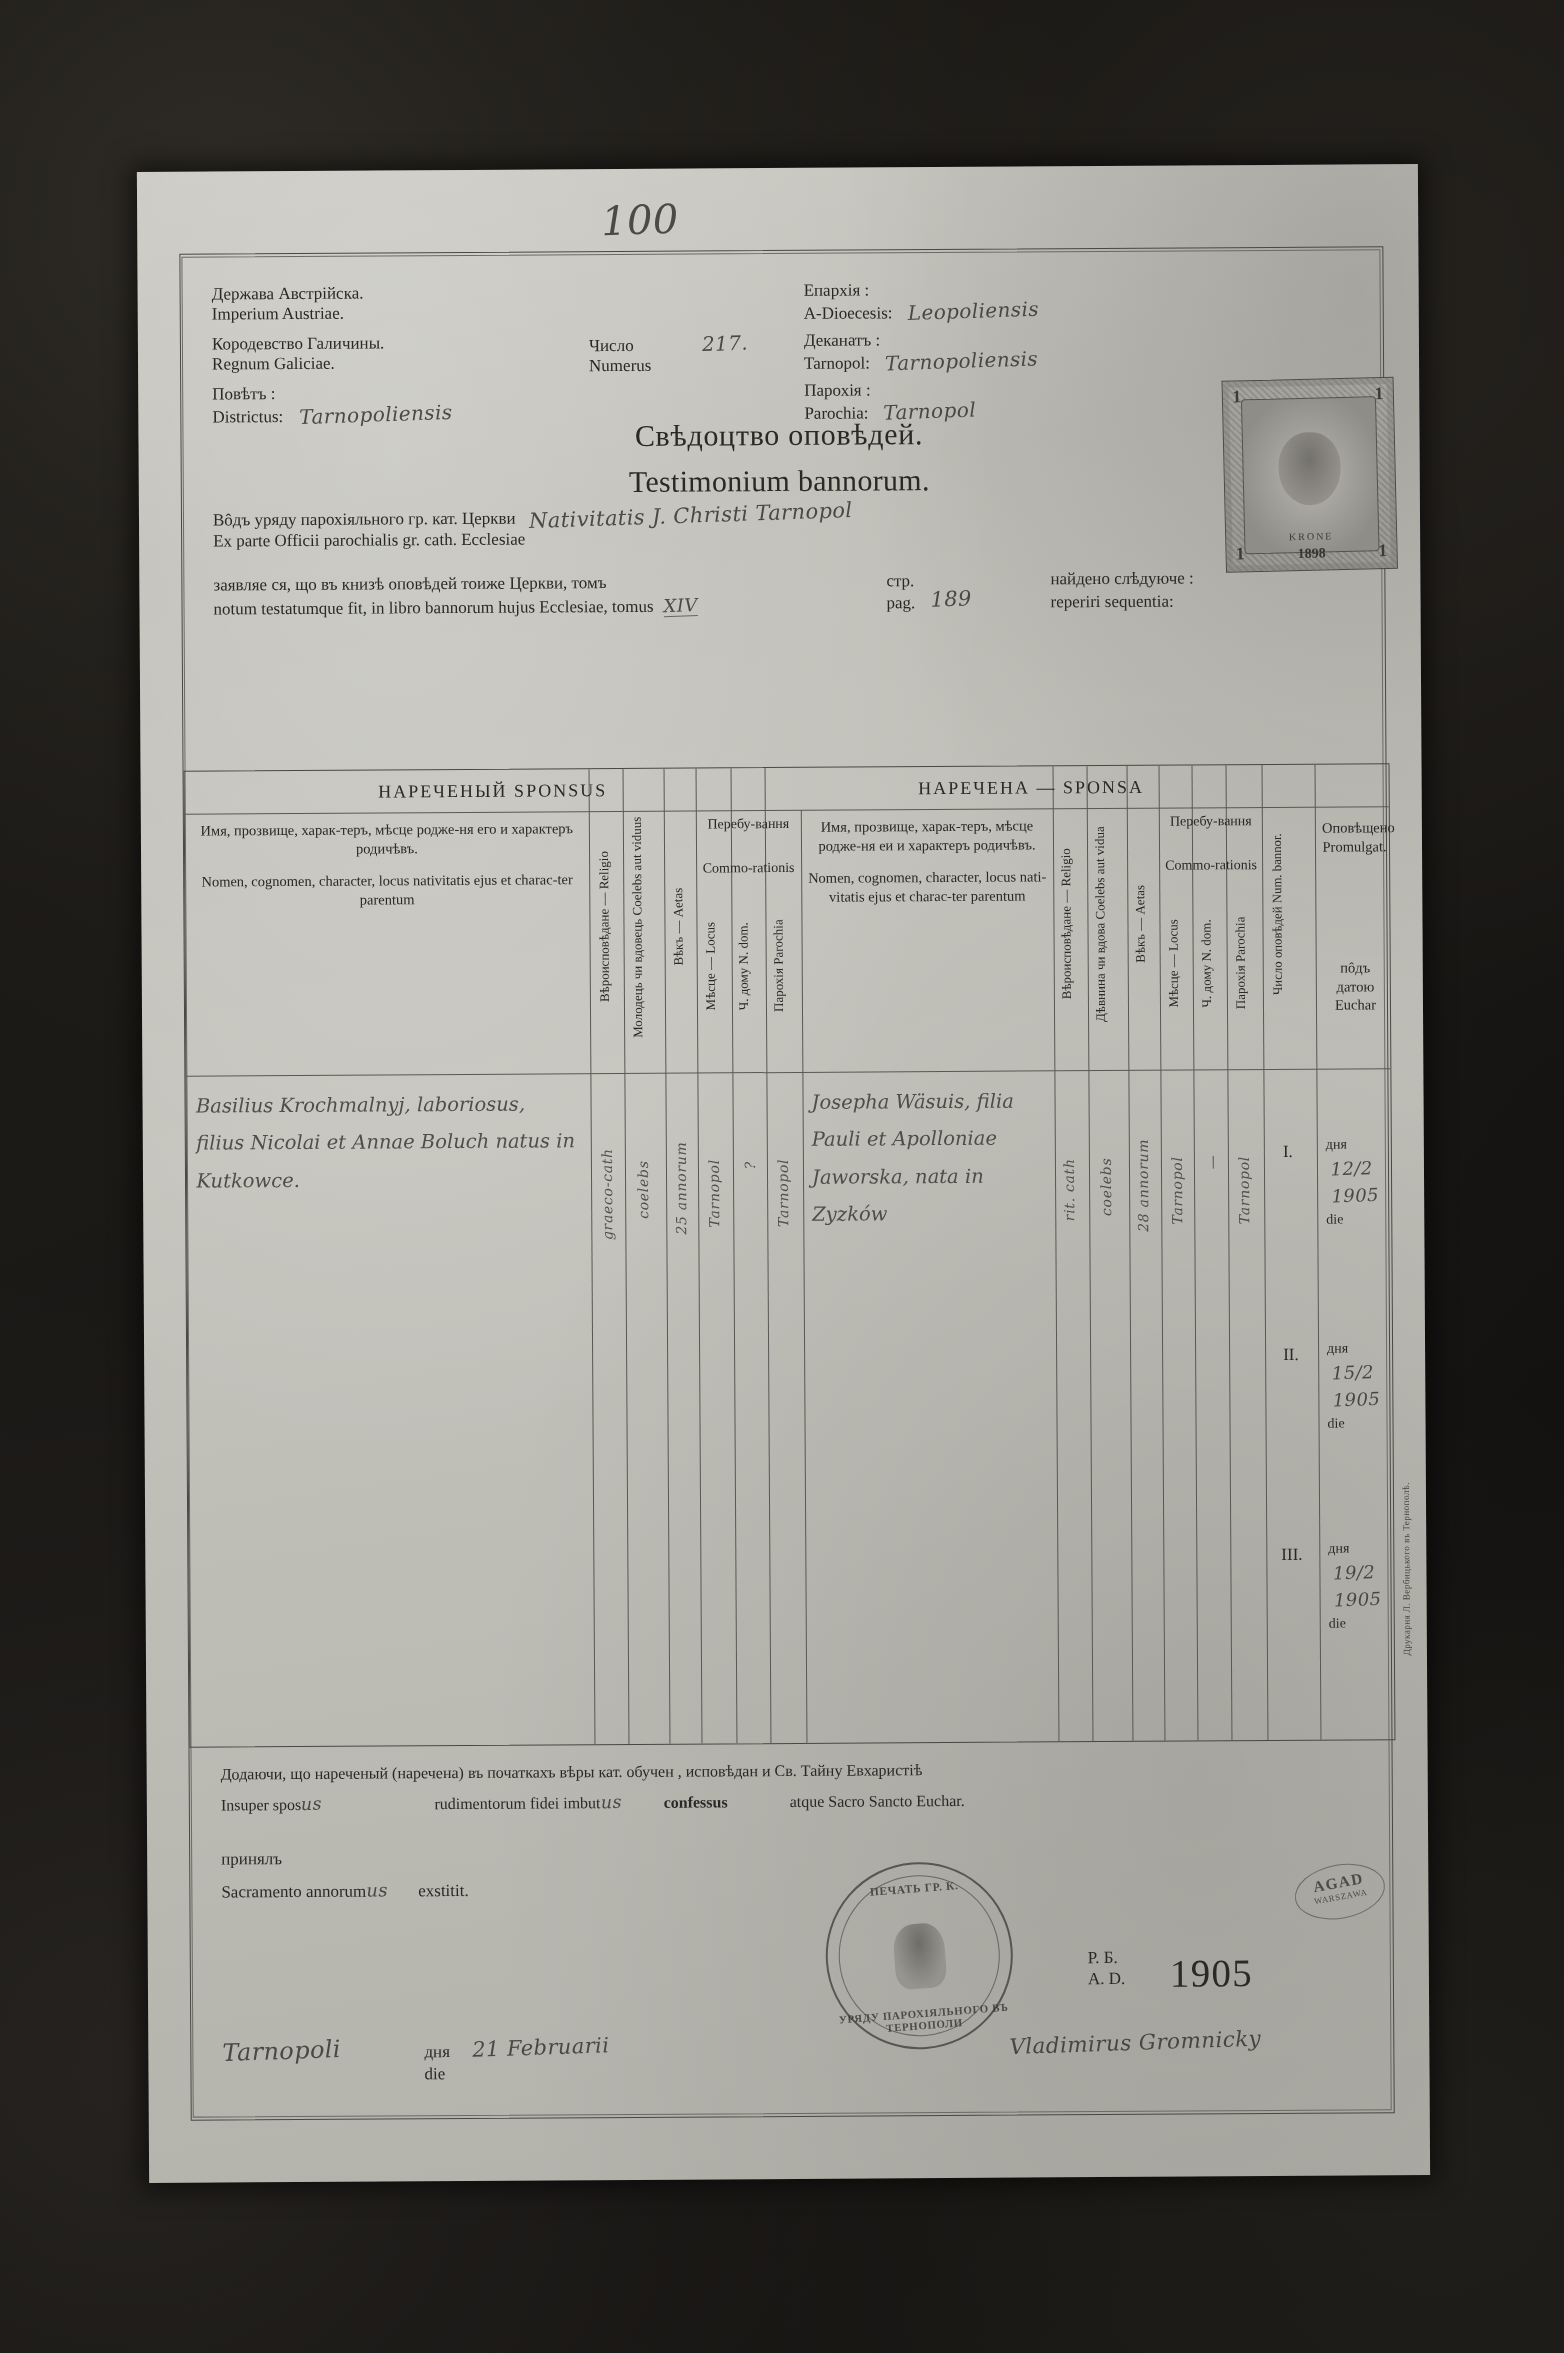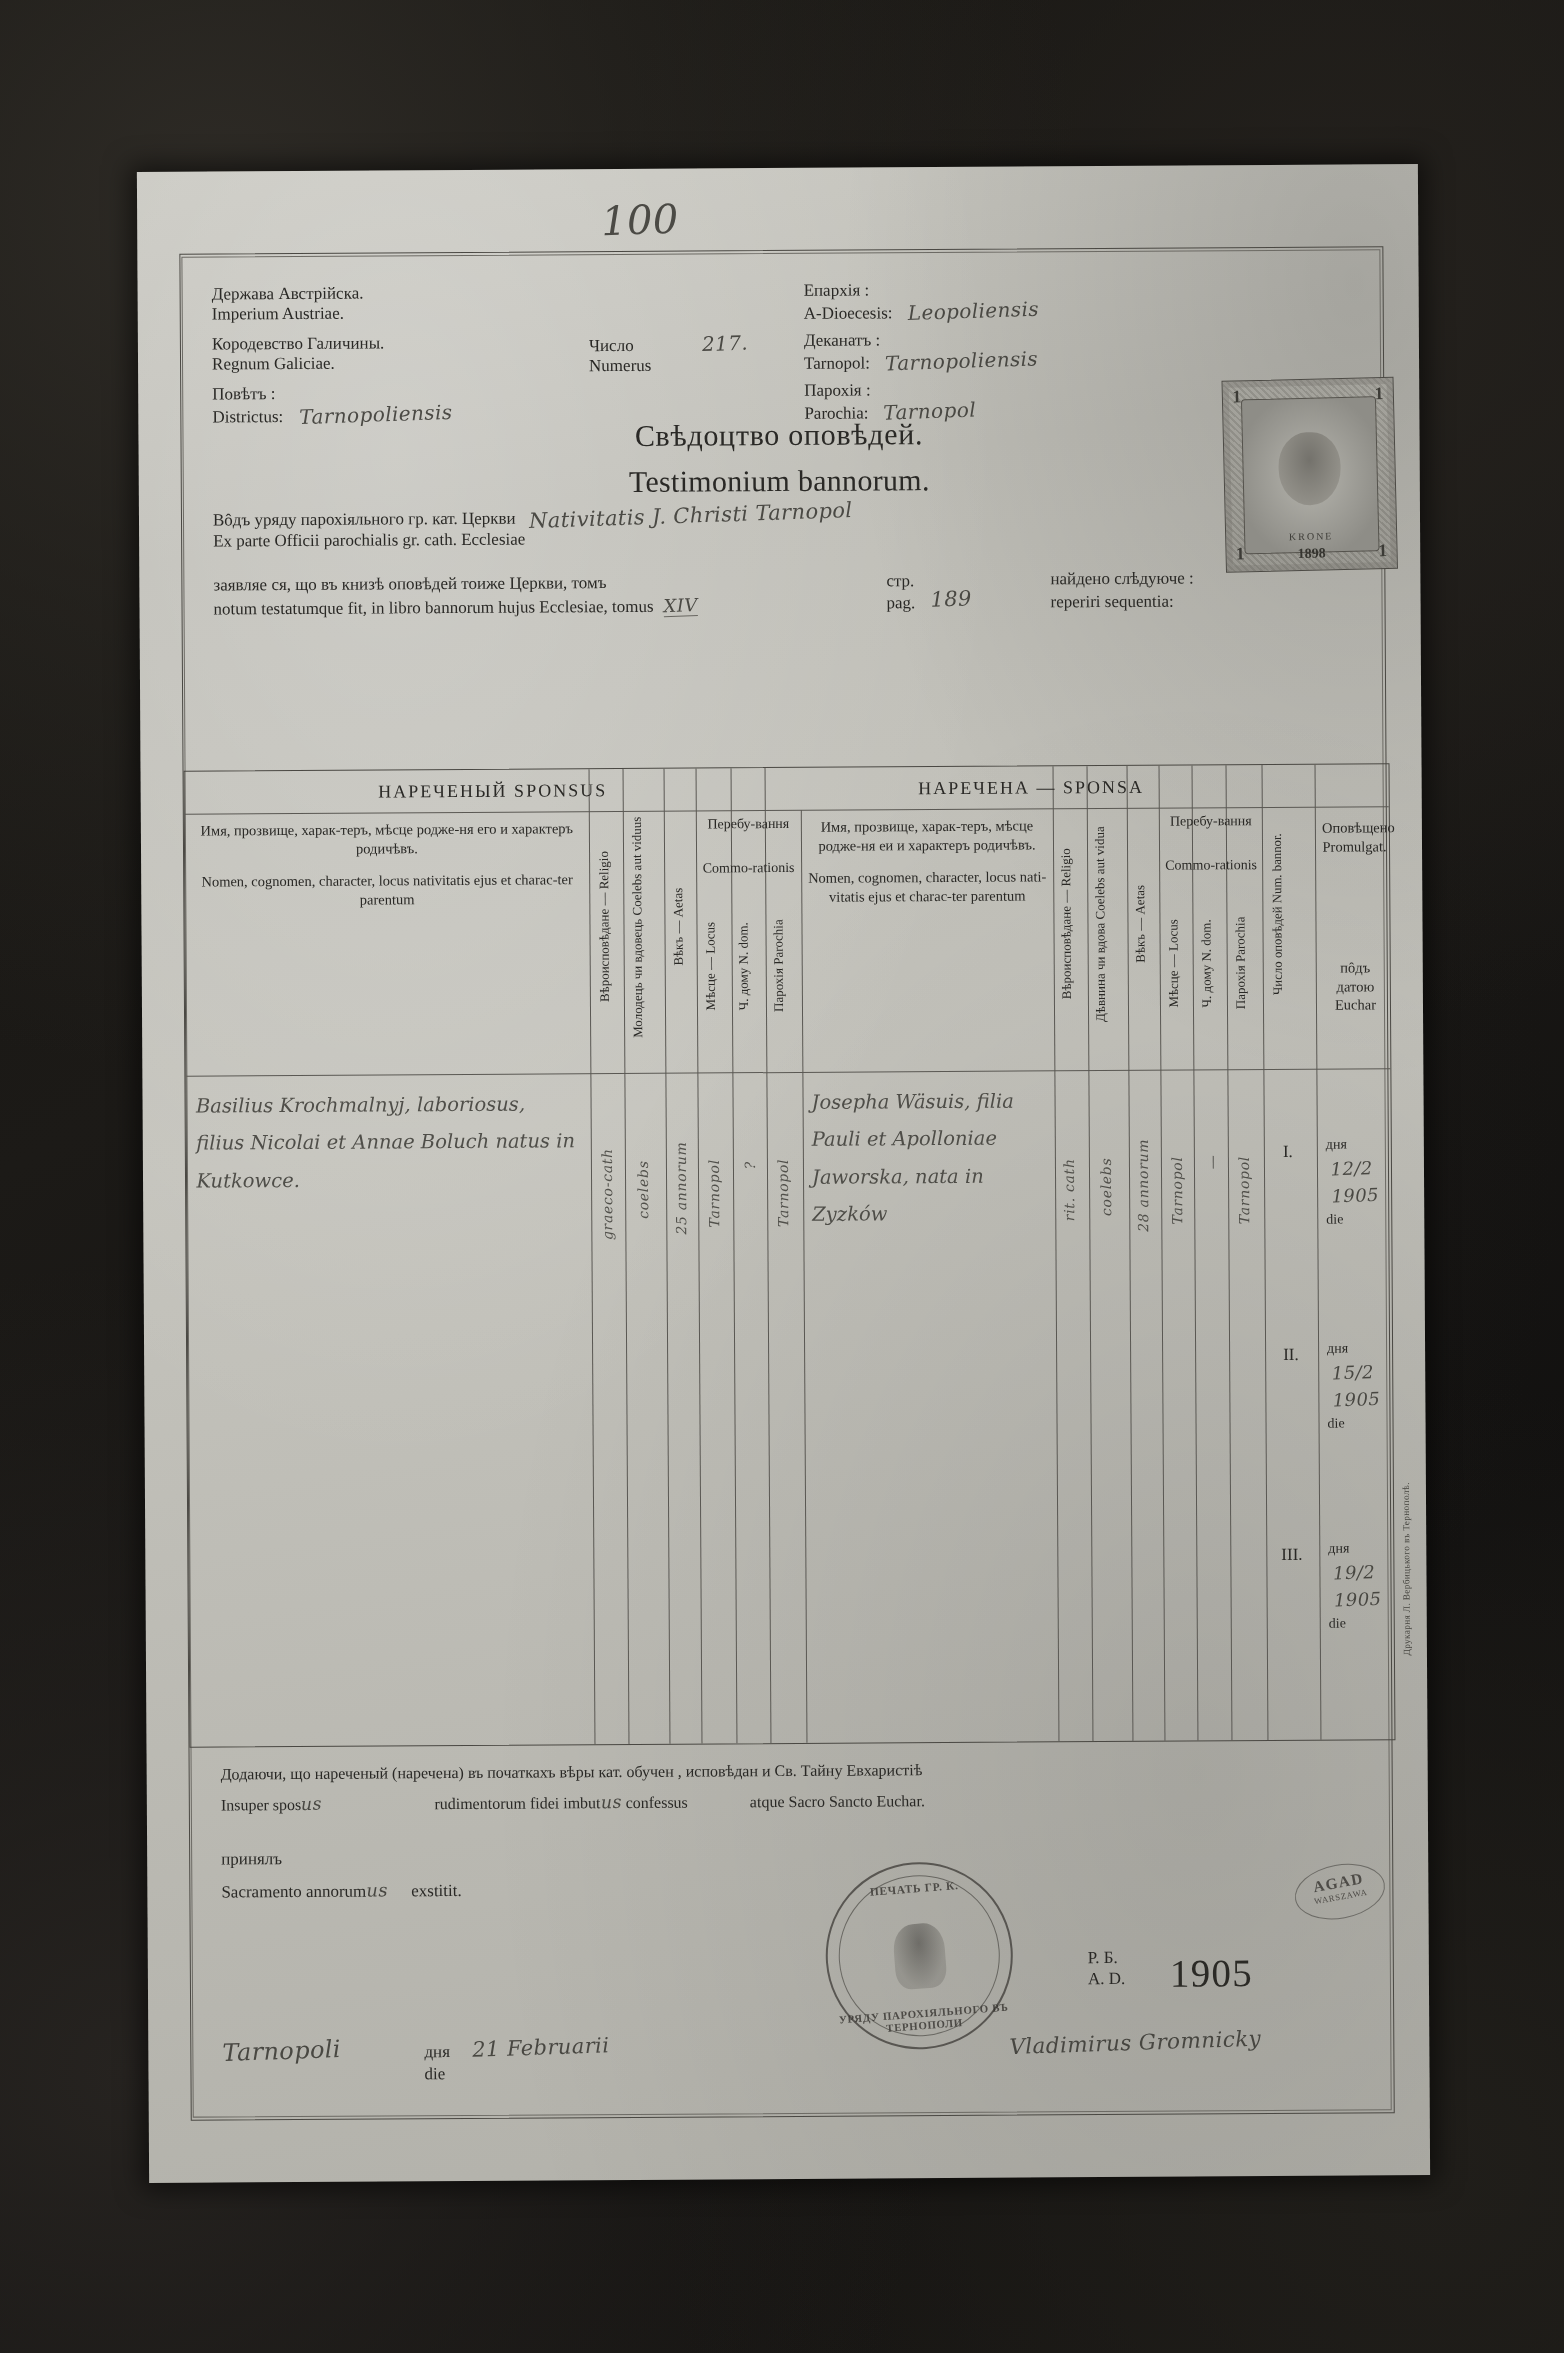--- a/index.html
+++ b/index.html
@@ -419,28 +419,28 @@
         </div>
         <div>die</div>
       </div>
     </div>
 
     <div class="foot">
       <div class="fr ru" style="font-size:16px;">Додаючи, що нареченый (наречена) въ початкахъ вѣры кат. обучен   , исповѣдан   и Св. Тайну Евхаристіѣ</div>
       <div class="fr" style="position:relative;height:23px;font-size:16px;">
         <span>Insuper spos</span><span class="hand" style="font-size:17.5px;">us</span>
         <span style="margin-left:108px;">rudimentorum fidei imbut</span><span class="hand" style="font-size:17.5px;">us</span>
-        <span style="">confessus</span>
+        <span style="margin-left:38px;font-weight:bold;">confessus</span>
         <span style="margin-left:58px;">atque Sacro Sancto Euchar.</span>
       </div>
 
       <div class="fr ru" style="margin-top:32px;">принялъ</div>
       <div class="fr">
         <span>Sacramento annorum</span><span class="hand" style="font-size:18px;">us</span>
-        <span style="margin-left:19px;">exstitit.</span>
+        <span style="margin-left:26px;">exstitit.</span>
       </div>
 
       <div class="fr" style="margin-top:135px;position:relative;height:54px;">
         <span class="hand" style="font-size:24px;">Tarnopoli</span>
         <span class="ru" style="position:absolute;left:202px;top:6.7px;">дня</span>
         <span class="hand" style="position:absolute;left:250px;top:0;font-size:21px;">21 Februarii</span>
         <span style="position:absolute;left:202px;top:28px;">die</span>
       </div>
     </div>
 

